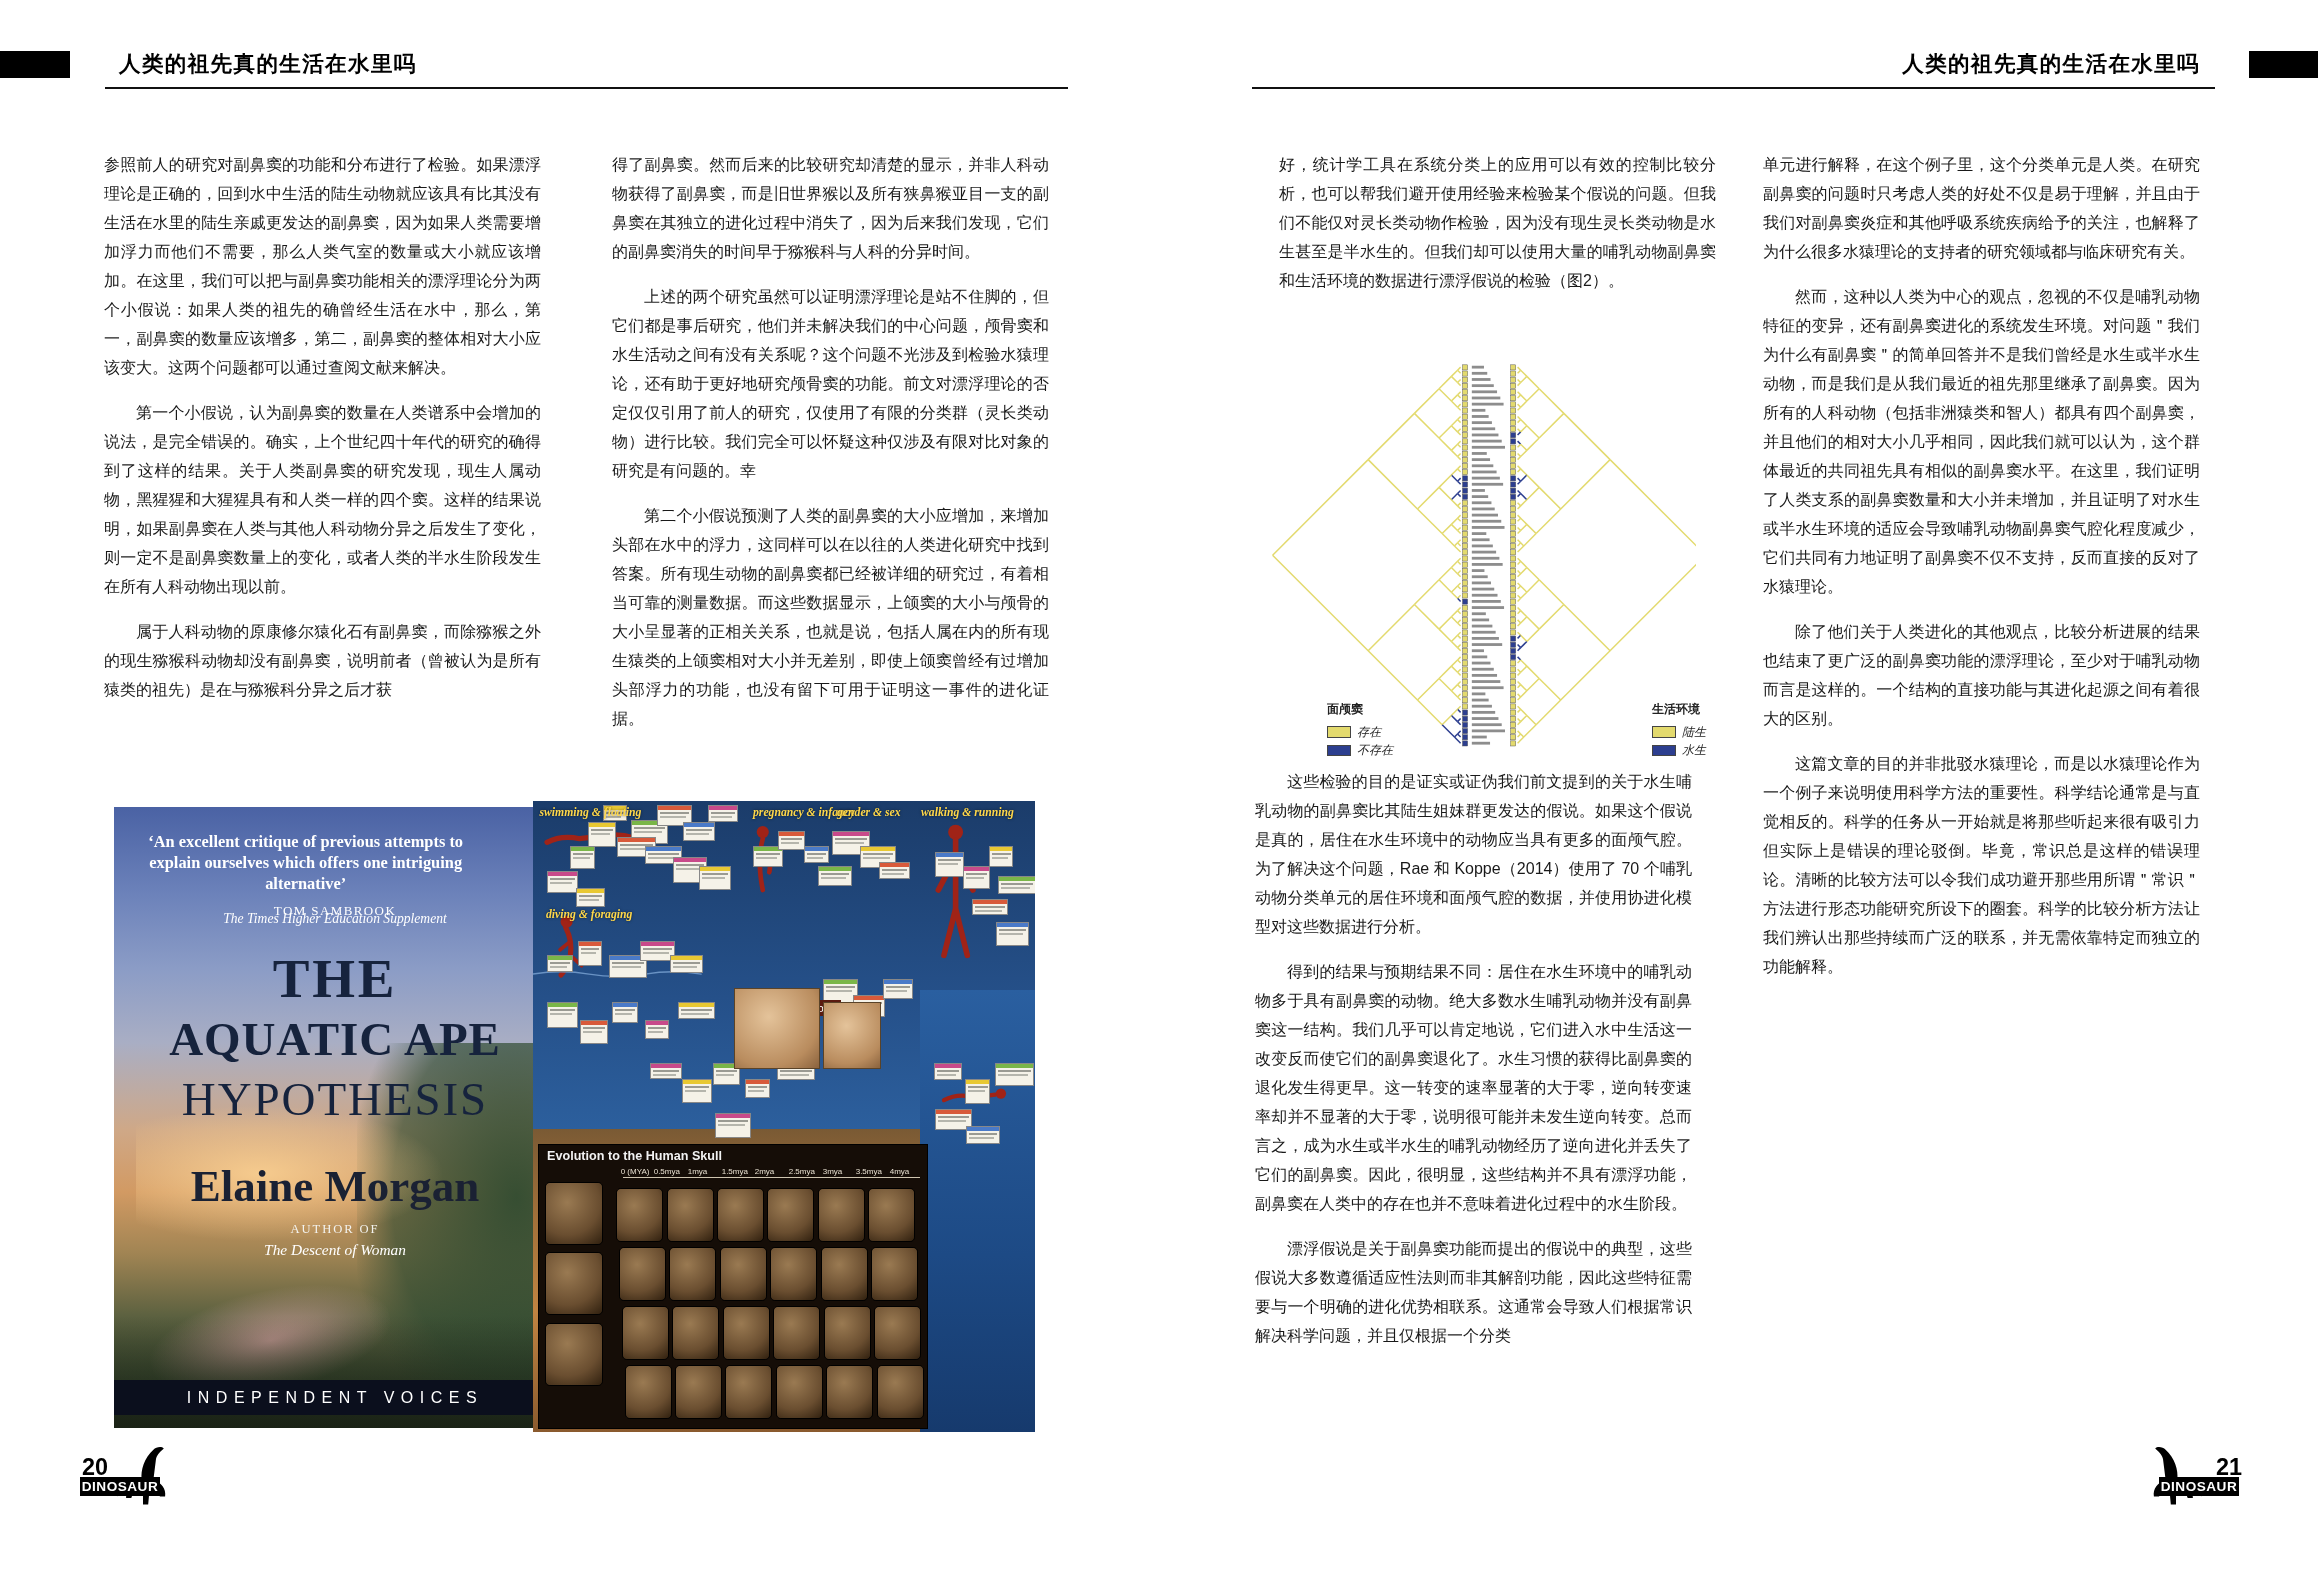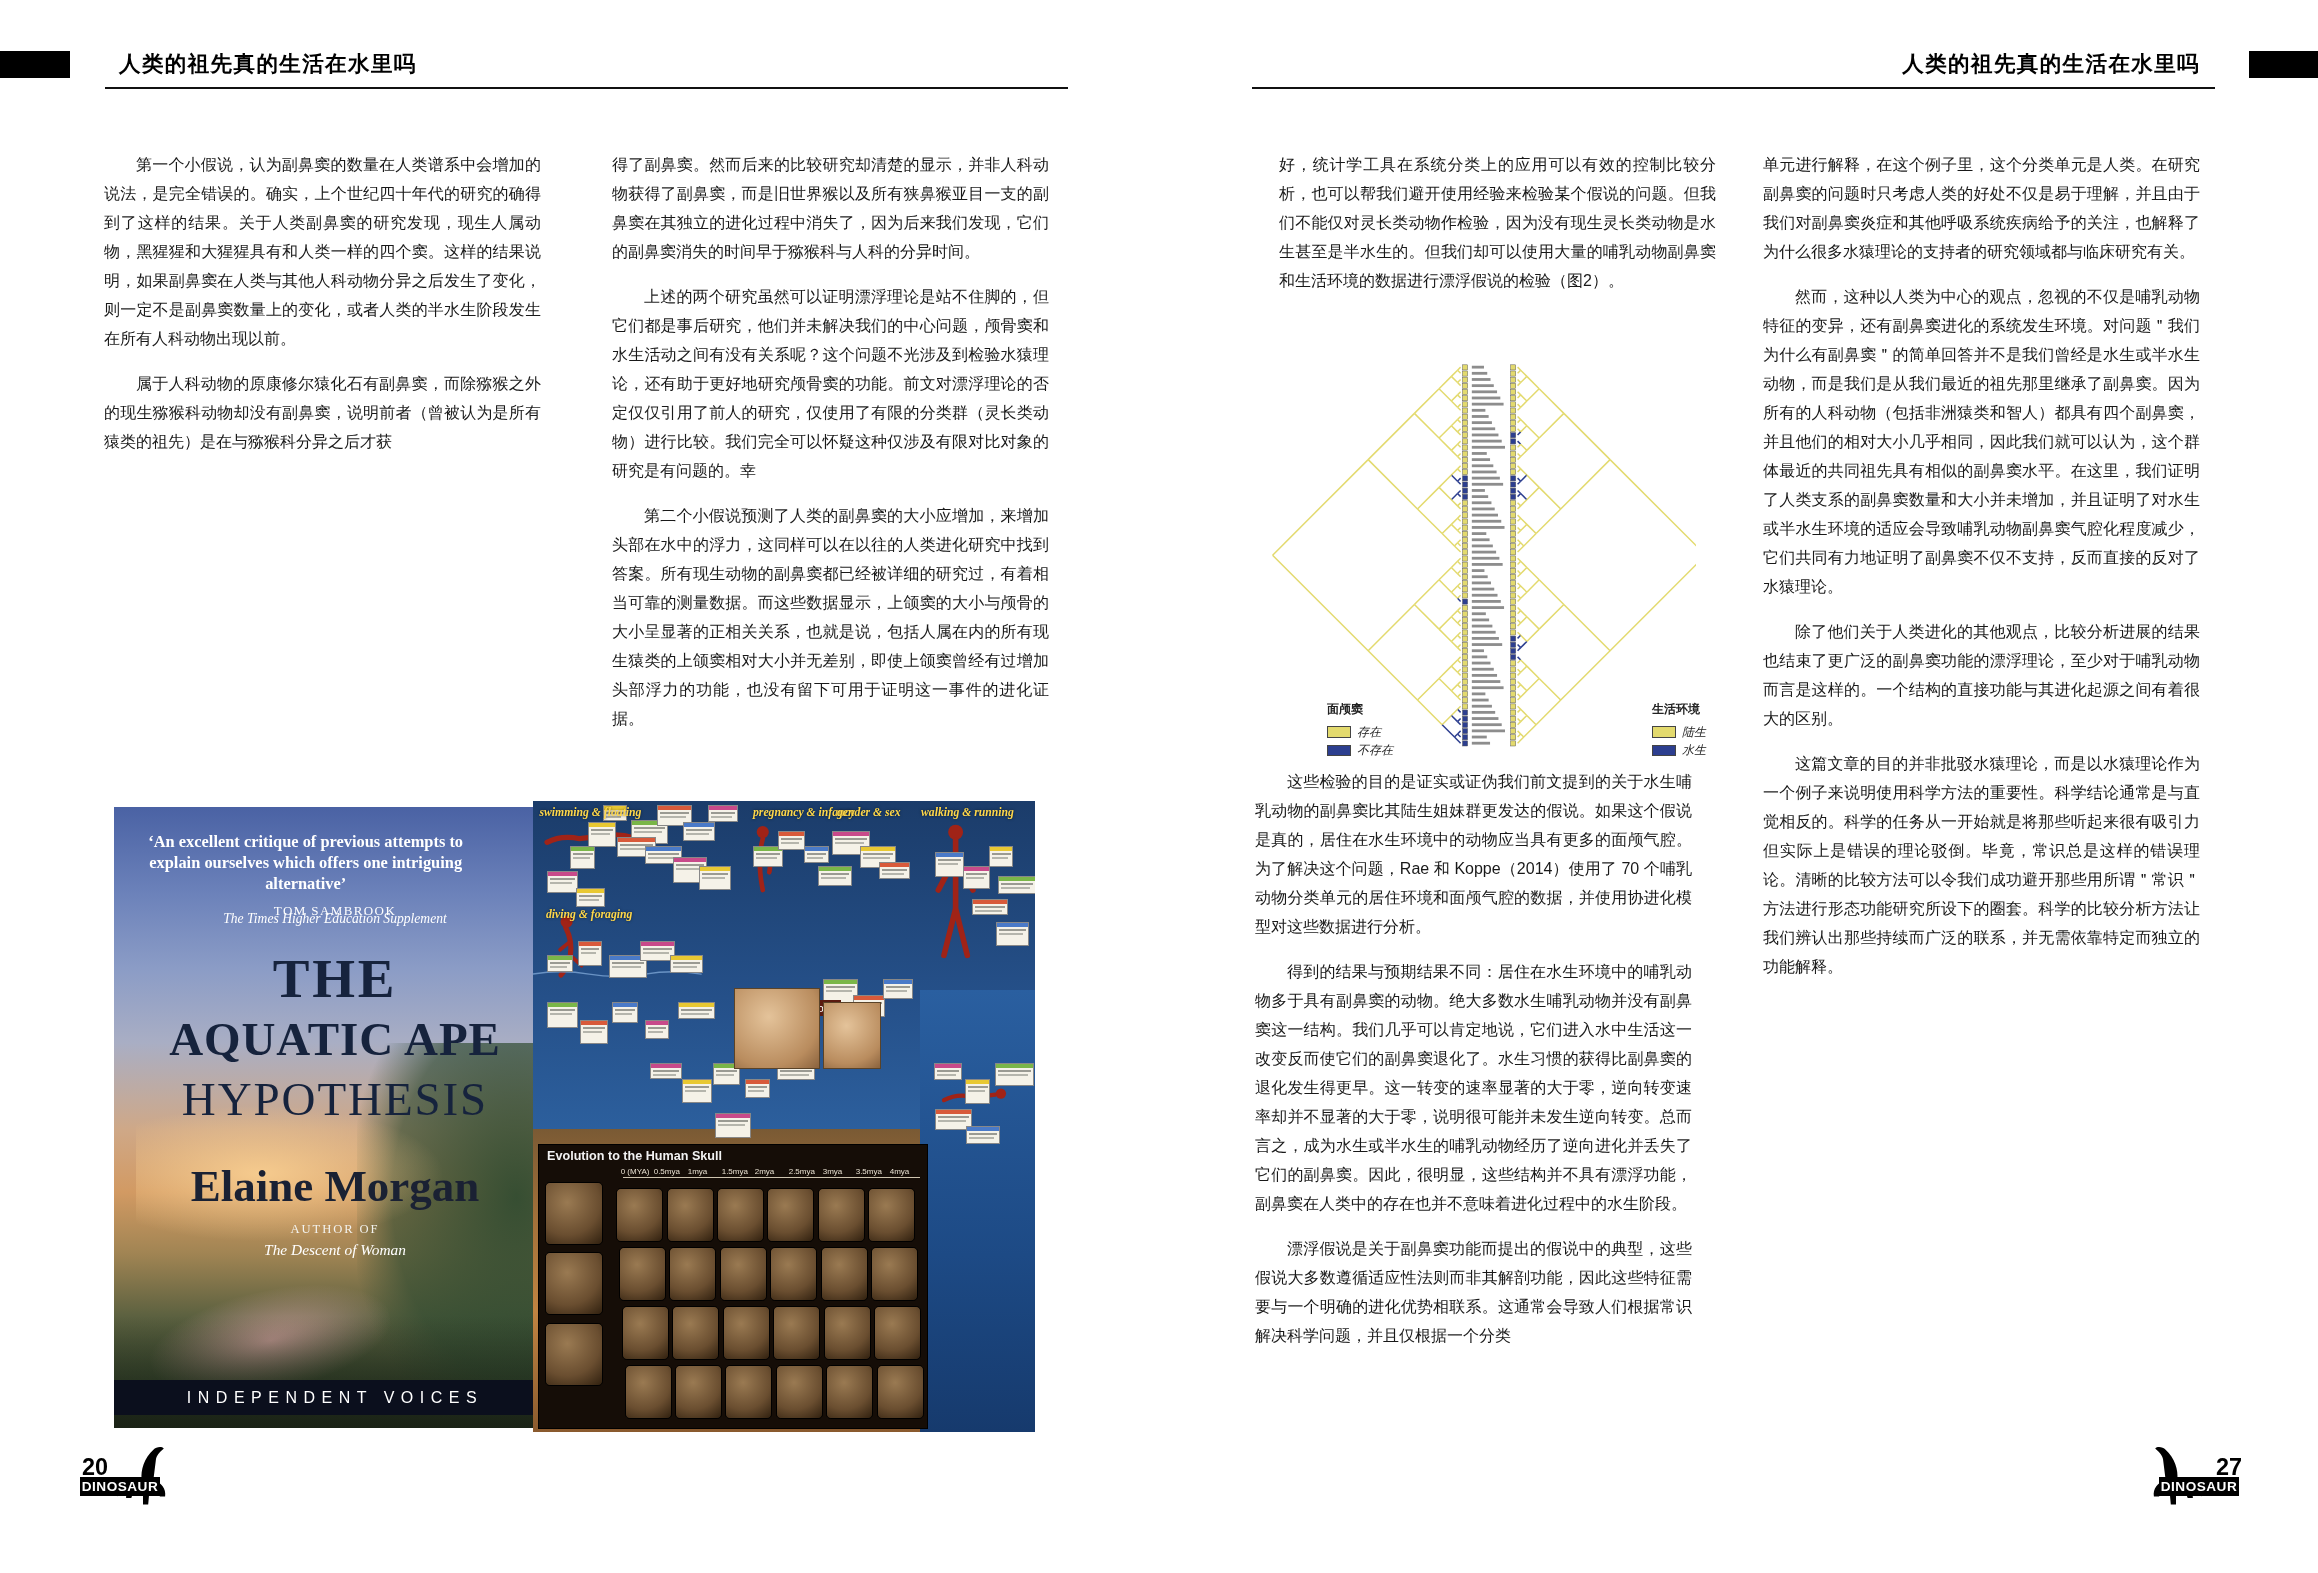--- a/index.html
+++ b/index.html
@@ -92,20 +92,21 @@
 <div class="sheet">
 
   <div class="corner-tab tab-left"></div>
   <div class="corner-tab tab-right"></div>
   <div class="header-title ht-left">人类的祖先真的生活在水里吗</div>
   <div class="header-title ht-right">人类的祖先真的生活在水里吗</div>
   <div class="header-rule hr-left"></div>
   <div class="header-rule hr-right"></div>
 
   <div class="col" id="col1">
+    <p>参照前人的研究对副鼻窦的功能和分布进行了检验。如果漂浮理论是正确的，回到水中生活的陆生动物就应该具有比其没有生活在水里的陆生亲戚更发达的副鼻窦，因为如果人类需要增加浮力而他们不需要，那么人类气室的数量或大小就应该增加。在这里，我们可以把与副鼻窦功能相关的漂浮理论分为两个小假说：如果人类的祖先的确曾经生活在水中，那么，第一，副鼻窦的数量应该增多，第二，副鼻窦的整体相对大小应该变大。这两个问题都可以通过查阅文献来解决。</p>
     <p class="indent">第一个小假说，认为副鼻窦的数量在人类谱系中会增加的说法，是完全错误的。确实，上个世纪四十年代的研究的确得到了这样的结果。关于人类副鼻窦的研究发现，现生人属动物，黑猩猩和大猩猩具有和人类一样的四个窦。这样的结果说明，如果副鼻窦在人类与其他人科动物分异之后发生了变化，则一定不是副鼻窦数量上的变化，或者人类的半水生阶段发生在所有人科动物出现以前。</p>
     <p class="indent">属于人科动物的原康修尔猿化石有副鼻窦，而除猕猴之外的现生猕猴科动物却没有副鼻窦，说明前者（曾被认为是所有猿类的祖先）是在与猕猴科分异之后才获</p>
   </div>
   <div class="col" id="col2">
     <p>得了副鼻窦。然而后来的比较研究却清楚的显示，并非人科动物获得了副鼻窦，而是旧世界猴以及所有狭鼻猴亚目一支的副鼻窦在其独立的进化过程中消失了，因为后来我们发现，它们的副鼻窦消失的时间早于猕猴科与人科的分异时间。</p>
     <p class="indent">上述的两个研究虽然可以证明漂浮理论是站不住脚的，但它们都是事后研究，他们并未解决我们的中心问题，颅骨窦和水生活动之间有没有关系呢？这个问题不光涉及到检验水猿理论，还有助于更好地研究颅骨窦的功能。前文对漂浮理论的否定仅仅引用了前人的研究，仅使用了有限的分类群（灵长类动物）进行比较。我们完全可以怀疑这种仅涉及有限对比对象的研究是有问题的。幸</p>
     <p class="indent">第二个小假说预测了人类的副鼻窦的大小应增加，来增加头部在水中的浮力，这同样可以在以往的人类进化研究中找到答案。所有现生动物的副鼻窦都已经被详细的研究过，有着相当可靠的测量数据。而这些数据显示，上颌窦的大小与颅骨的大小呈显著的正相关关系，也就是说，包括人属在内的所有现生猿类的上颌窦相对大小并无差别，即使上颌窦曾经有过增加头部浮力的功能，也没有留下可用于证明这一事件的进化证据。</p>
   </div>
 
   <div class="col" id="col3top">
@@ -931,21 +932,21 @@
   </div>
 
   <div class="pagenum" style="left:82px;">20</div>
   <svg class="dino" style="left:108px;top:1442px;" width="70" height="65" viewBox="0 0 100 100">
     <path fill="#000" d="M10,78 C14,64 30,56 48,58 C46,44 52,24 66,12 C70,8 78,6 82,10 C78,14 72,18 70,26 L66,58 C78,62 86,72 84,84 L76,84 C74,78 68,74 60,74 L58,96 L50,96 L50,76 C42,76 34,78 32,86 L24,86 C24,80 26,74 32,70 C22,72 14,76 10,84 Z"></path>
   </svg>
   <div class="brandbar" style="left:80px;">
     <span>DINOSAUR</span>
   </div>
 
-  <div class="pagenum" style="left:2216px;">27</div>
+  <div class="pagenum" style="left:2216px;">21</div>
   <svg class="dino" style="left:2141px;top:1442px;" width="70" height="65" viewBox="0 0 100 100">
     <g transform="translate(100,0) scale(-1,1)">
       <path fill="#000" d="M10,78 C14,64 30,56 48,58 C46,44 52,24 66,12 C70,8 78,6 82,10 C78,14 72,18 70,26 L66,58 C78,62 86,72 84,84 L76,84 C74,78 68,74 60,74 L58,96 L50,96 L50,76 C42,76 34,78 32,86 L24,86 C24,80 26,74 32,70 C22,72 14,76 10,84 Z"></path>
     </g>
   </svg>
   <div class="brandbar" style="left:2159px;">
     <span>DINOSAUR</span>
   </div>
 
 </div>

